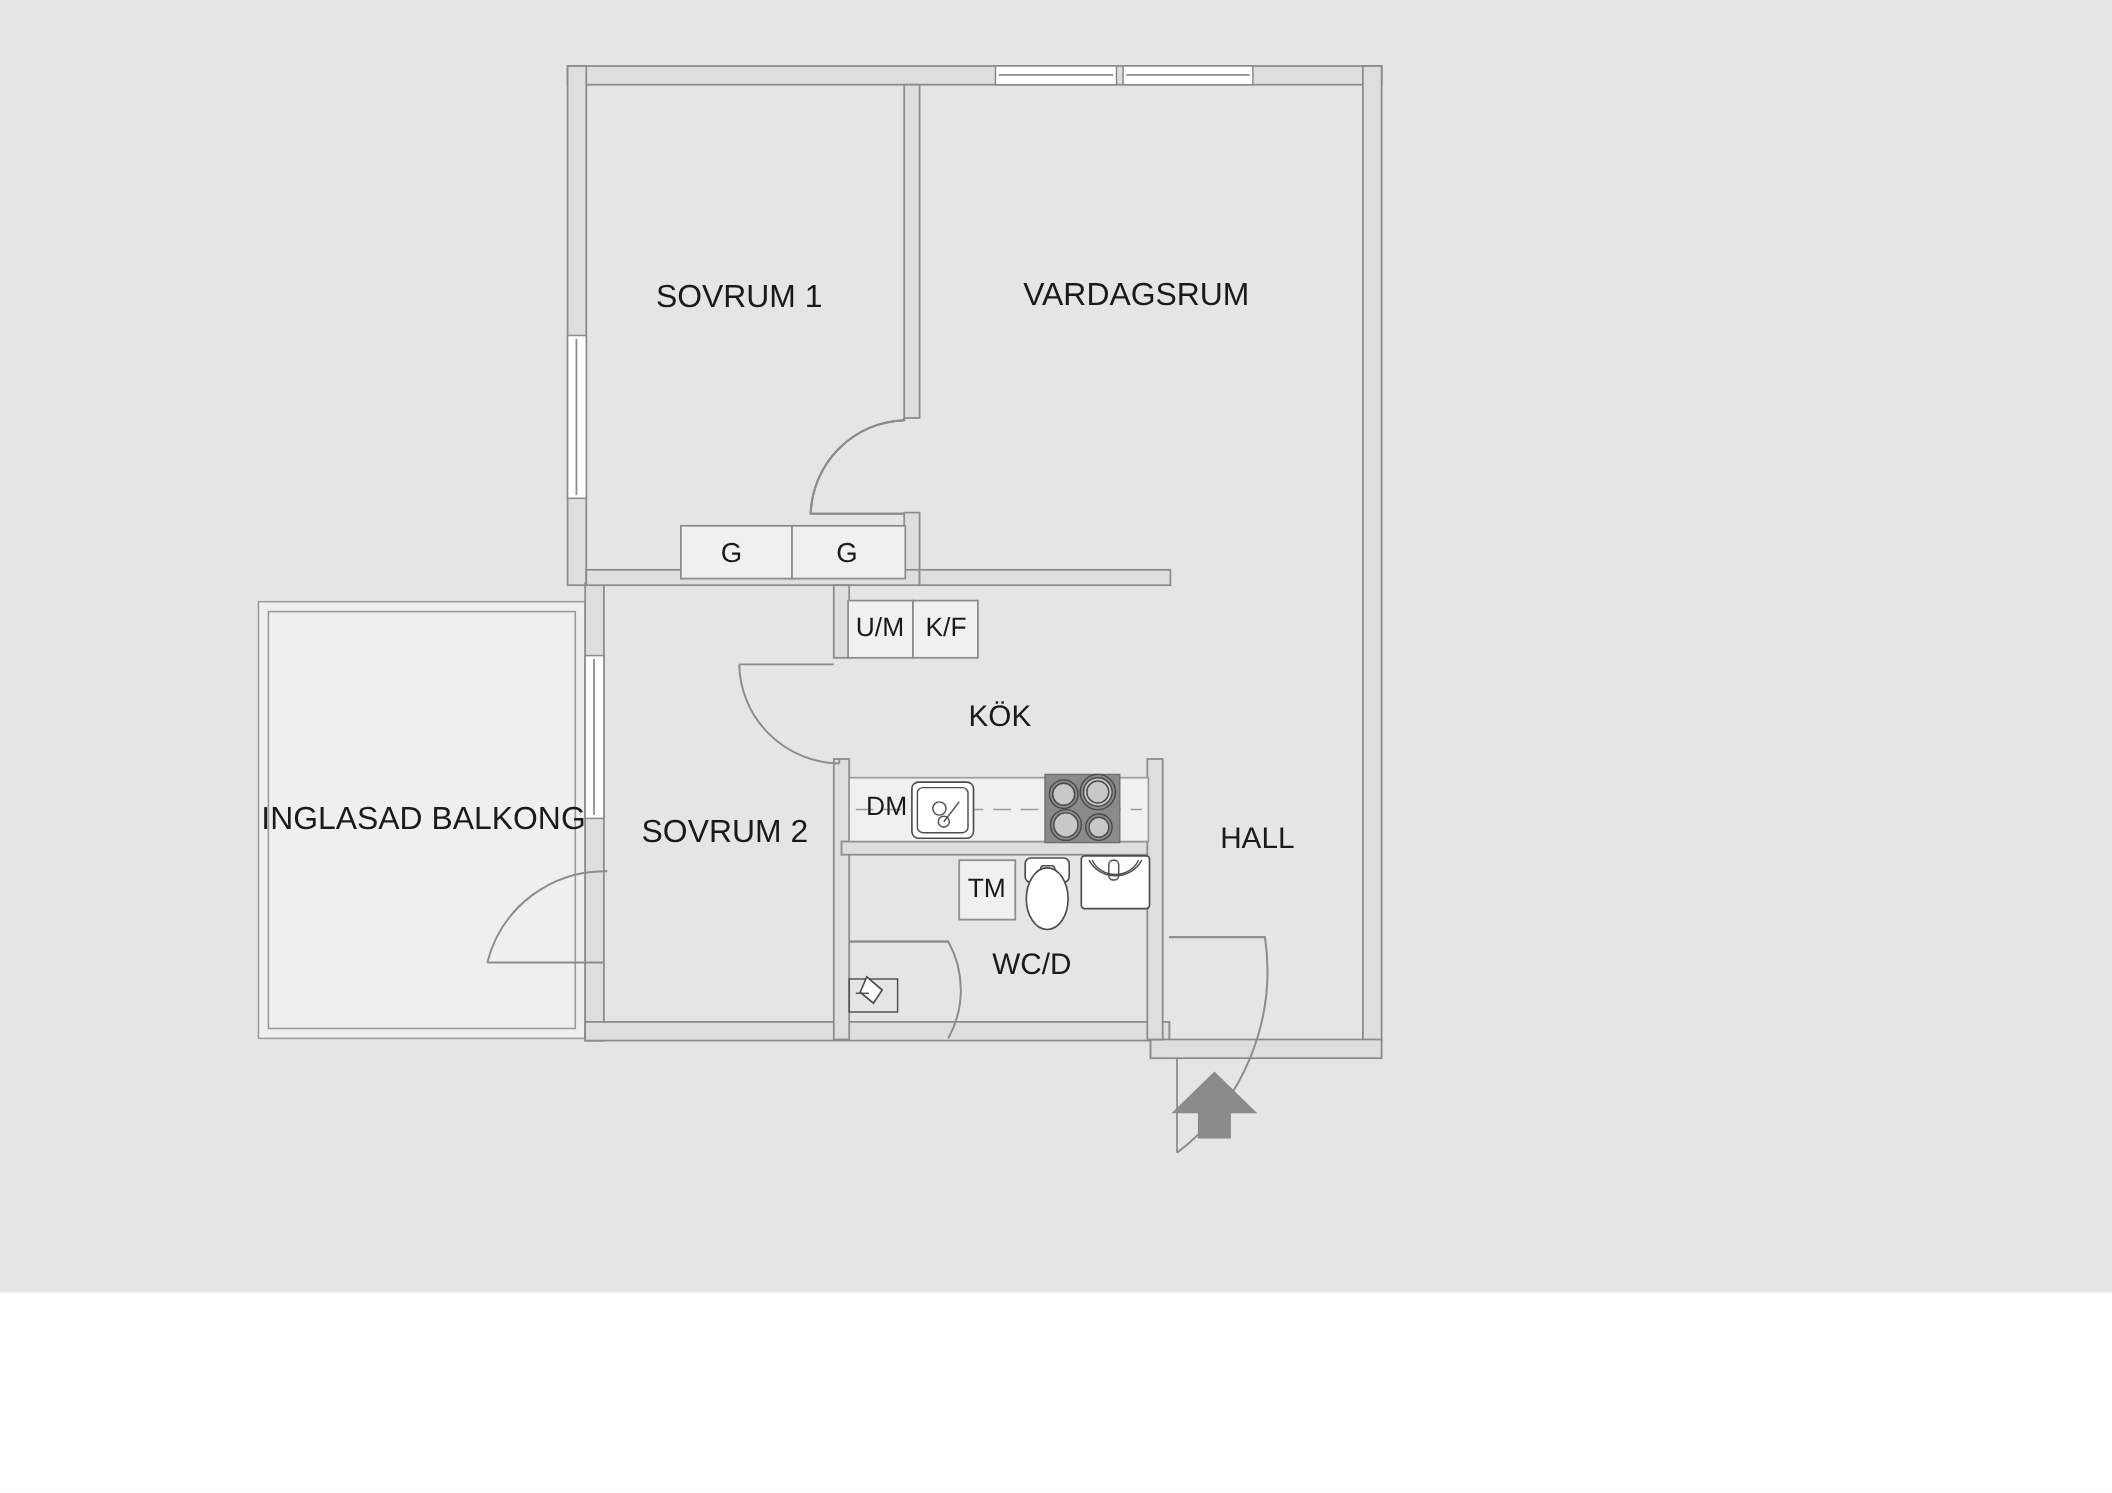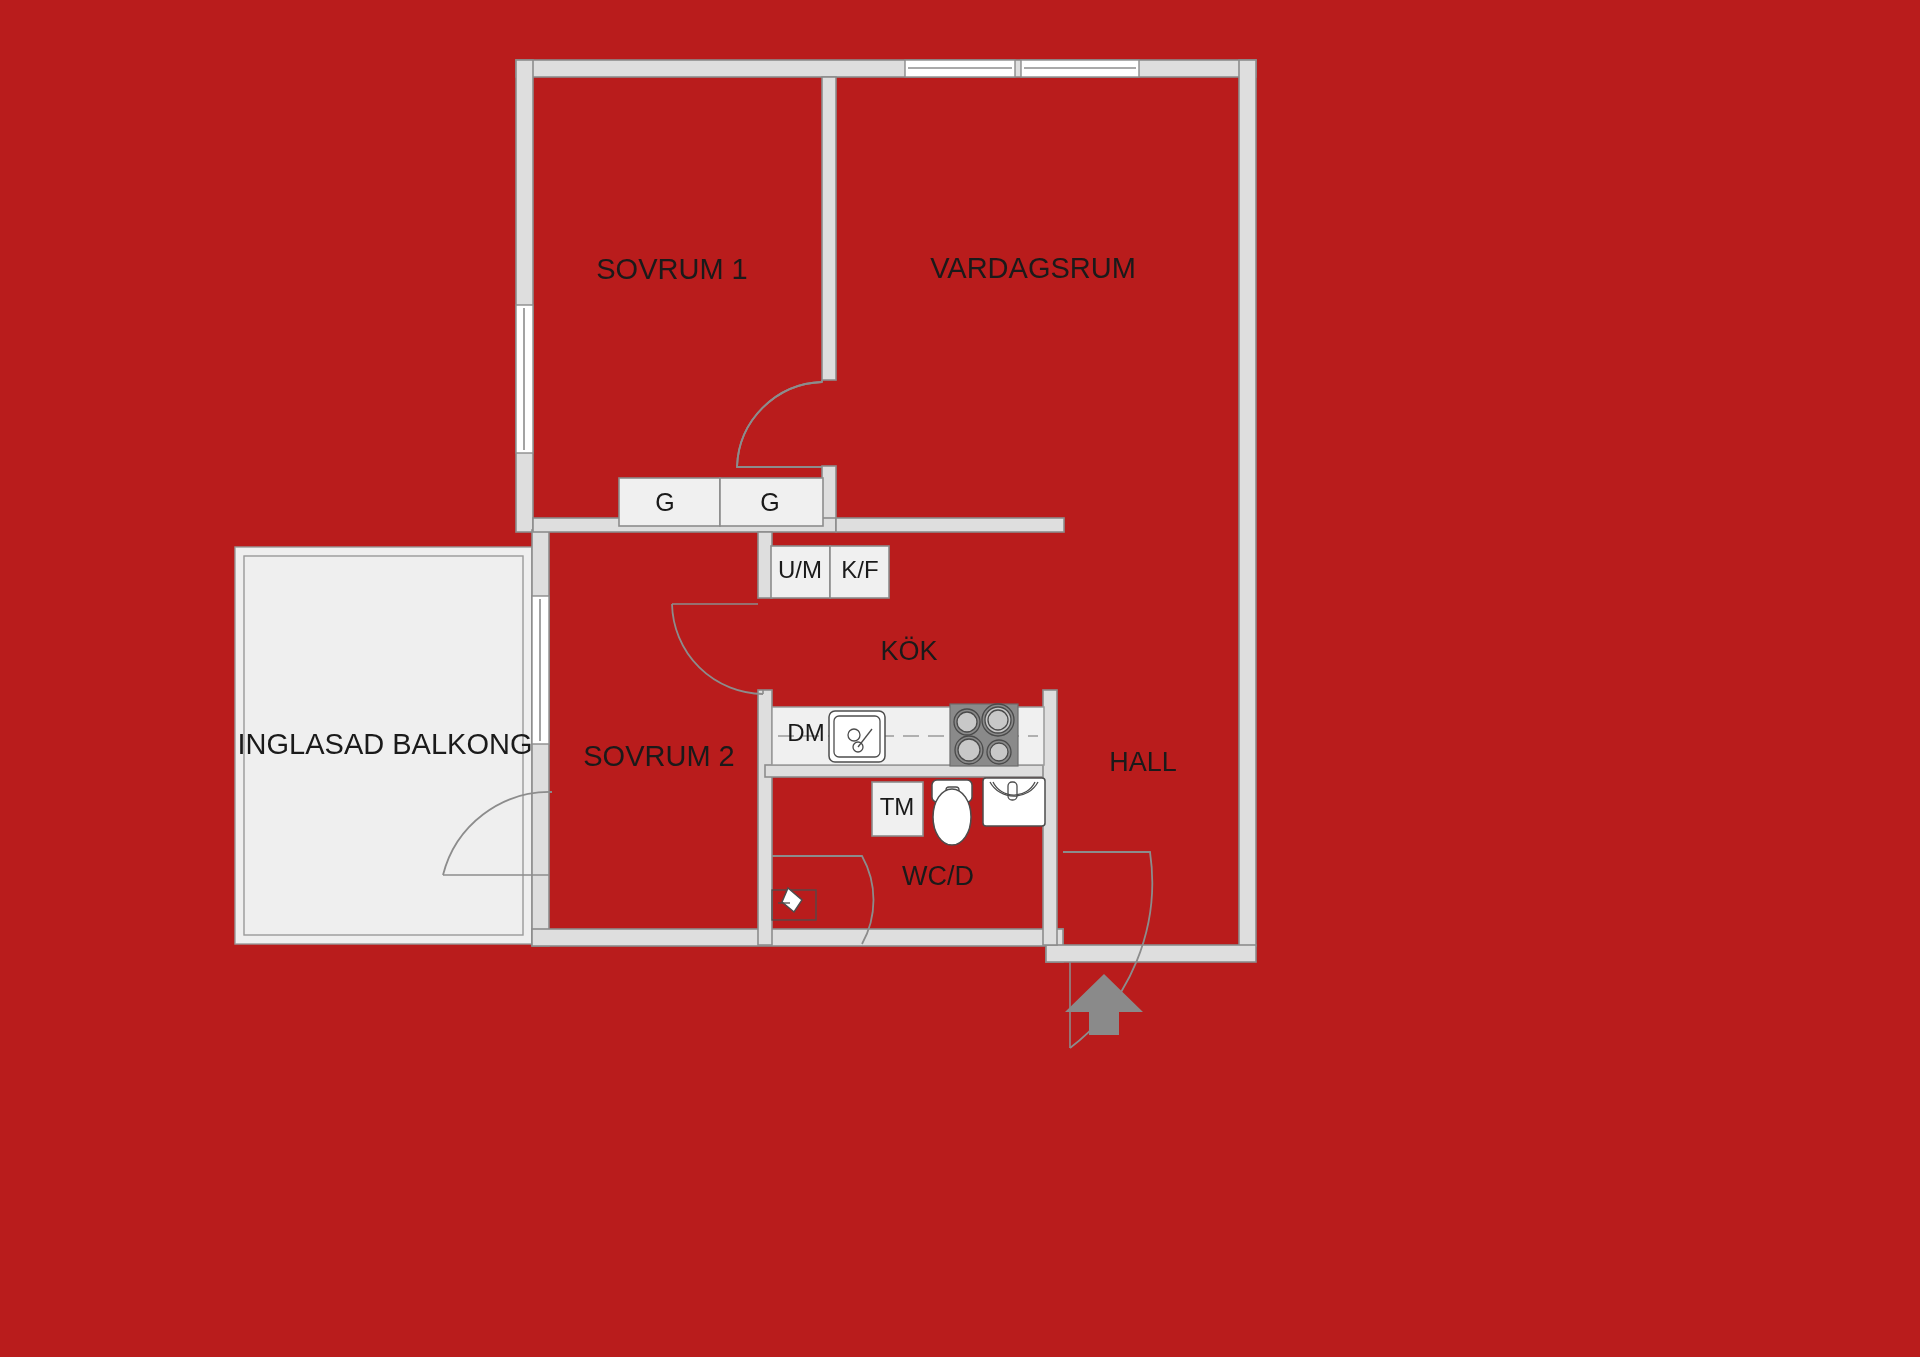--- a/index.html
+++ b/index.html
@@ -10,22 +10,22 @@
   }
   body {
     width: 1920px;
     height: 1357px;
     font-family: "Liberation Sans", sans-serif;
     overflow: hidden;
   }
   #plan-root {
     position: relative;
     width: 1920px;
-    height: 1357px;
-    background: #b91c1c;
+    height: 1175px;
+    background: #e5e5e5;
   }
   svg#floorplan {
     display: block;
     width: 1920px;
     height: 1357px;
   }
   .room-label {
     font-family: "Liberation Sans", sans-serif;
     fill: #1a1a1a;
     text-anchor: middle;

